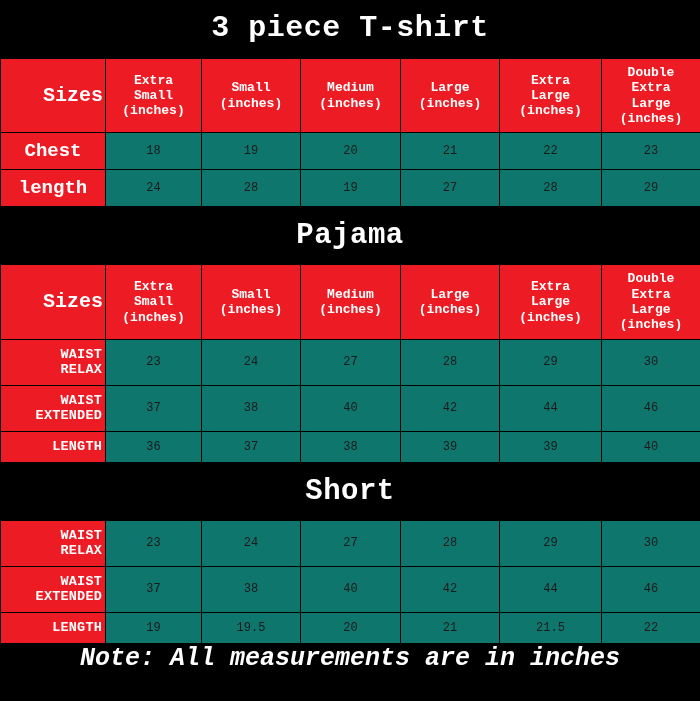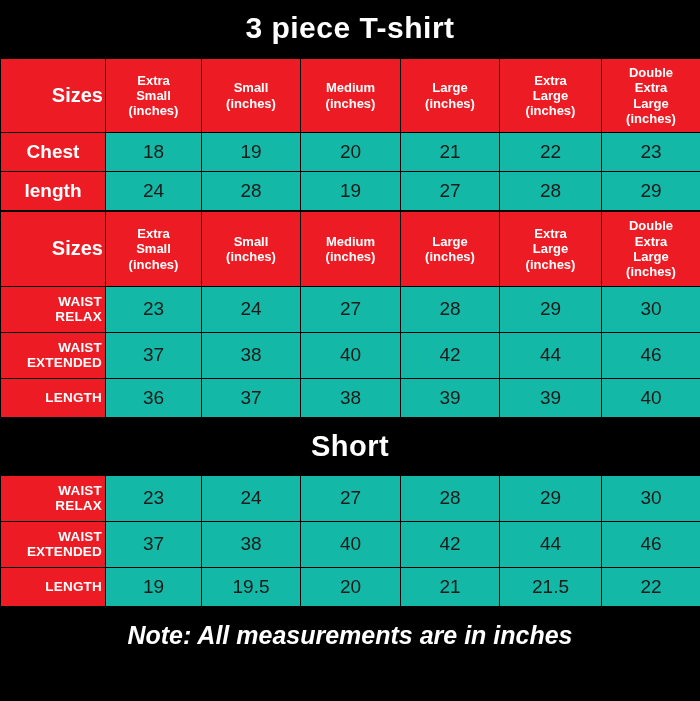--- a/index.html
+++ b/index.html
@@ -9,20 +9,21 @@
     background: #000000;
     font-family: "Liberation Sans", sans-serif;
     overflow: hidden;
   }
   .page {
     width: 700px;
     height: 538px;
     background: #000000;
     display: flex;
     flex-direction: column;
+    font-family: Liberation Mono, monospace;
   }
 
   
   .section-title {
     color: #ffffff;
     text-align: center;
     font-weight: bold;
     letter-spacing: 0.5px;
   }
   .title-main {
@@ -68,23 +69,23 @@
     font-weight: bold;
     padding: 7px 3px;
   }
   .row-label.small {
     font-size: 13.5px;
     line-height: 1.15;
     letter-spacing: 0.2px;
     text-align: right;
   }
   .val-cell {
-    background: #14b8a6;
+    background: #0f766e;
     color: #1a1a1a;
-    font-size: 19px;
+    font-size: 12px;
     padding: 8px 2px;
   }
 
   
   col.c0 { width: 105px; }
   col.c1 { width: 96px; }
   col.c2 { width: 99px; }
   col.c3 { width: 100px; }
   col.c4 { width: 99px; }
   col.c5 { width: 102px; }
@@ -95,21 +96,20 @@
     flex: 1;
     display: flex;
     align-items: center;
     justify-content: center;
     color: #ffffff;
     font-size: 25px;
     font-weight: bold;
     font-style: italic;
     text-align: center;
     padding: 0 10px;
-    margin-top: 14px;
   }
 </style>
 </head>
 <body>
 
 <div class="page">
 
   <div class="section-title title-main">3 piece   T-shirt</div>
 
   <table>
@@ -168,20 +168,21 @@
         <td class="val-cell">24</td>
         <td class="val-cell">28</td>
         <td class="val-cell">19</td>
         <td class="val-cell">27</td>
         <td class="val-cell">28</td>
         <td class="val-cell">29</td>
       </tr>
     </tbody>
   </table>
 
+  <div class="section-title title-sub">Pajama</div>
 
   <table>
     <colgroup>
       <col class="c0">
         <col class="c1">
         <col class="c2">
         <col class="c3">
         <col class="c4">
         <col class="c5">
         <col class="c6">

